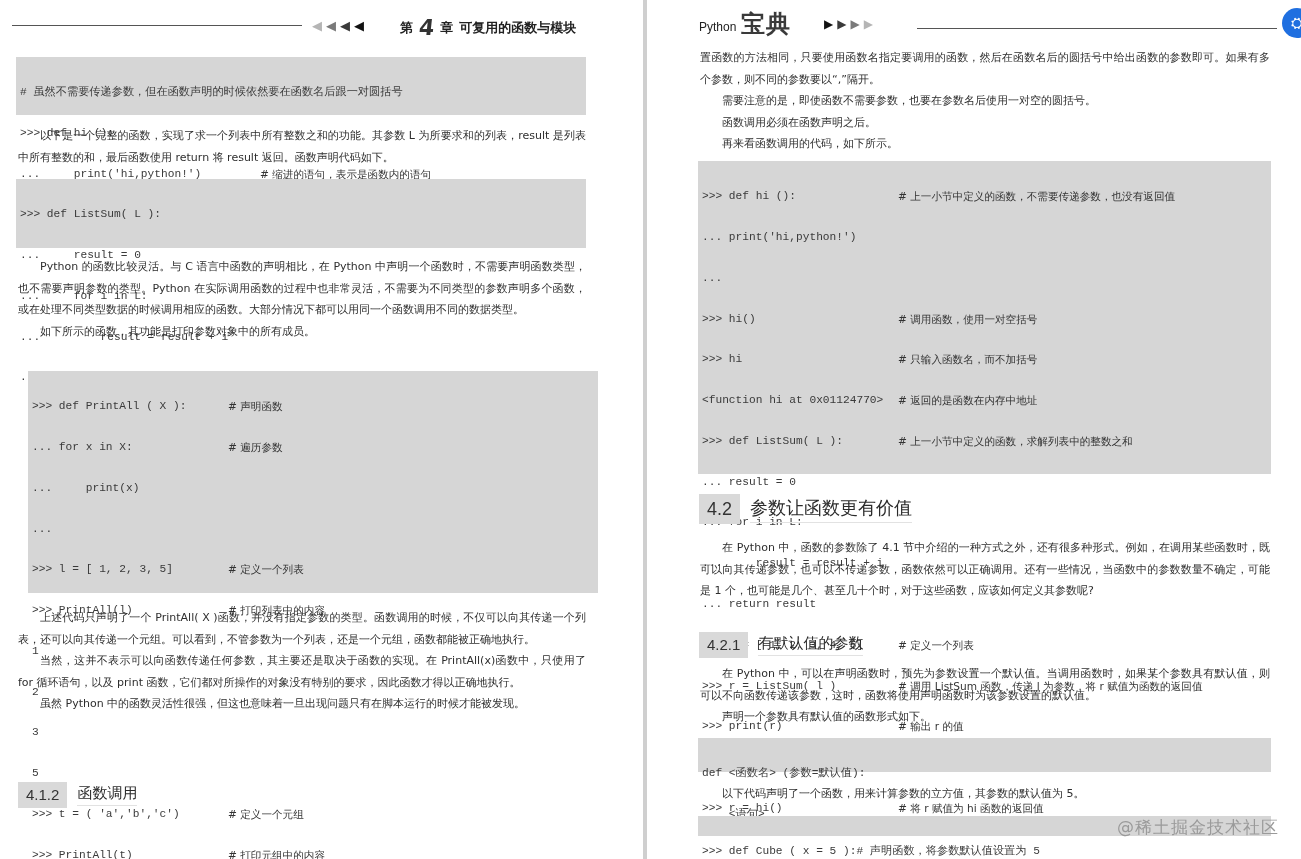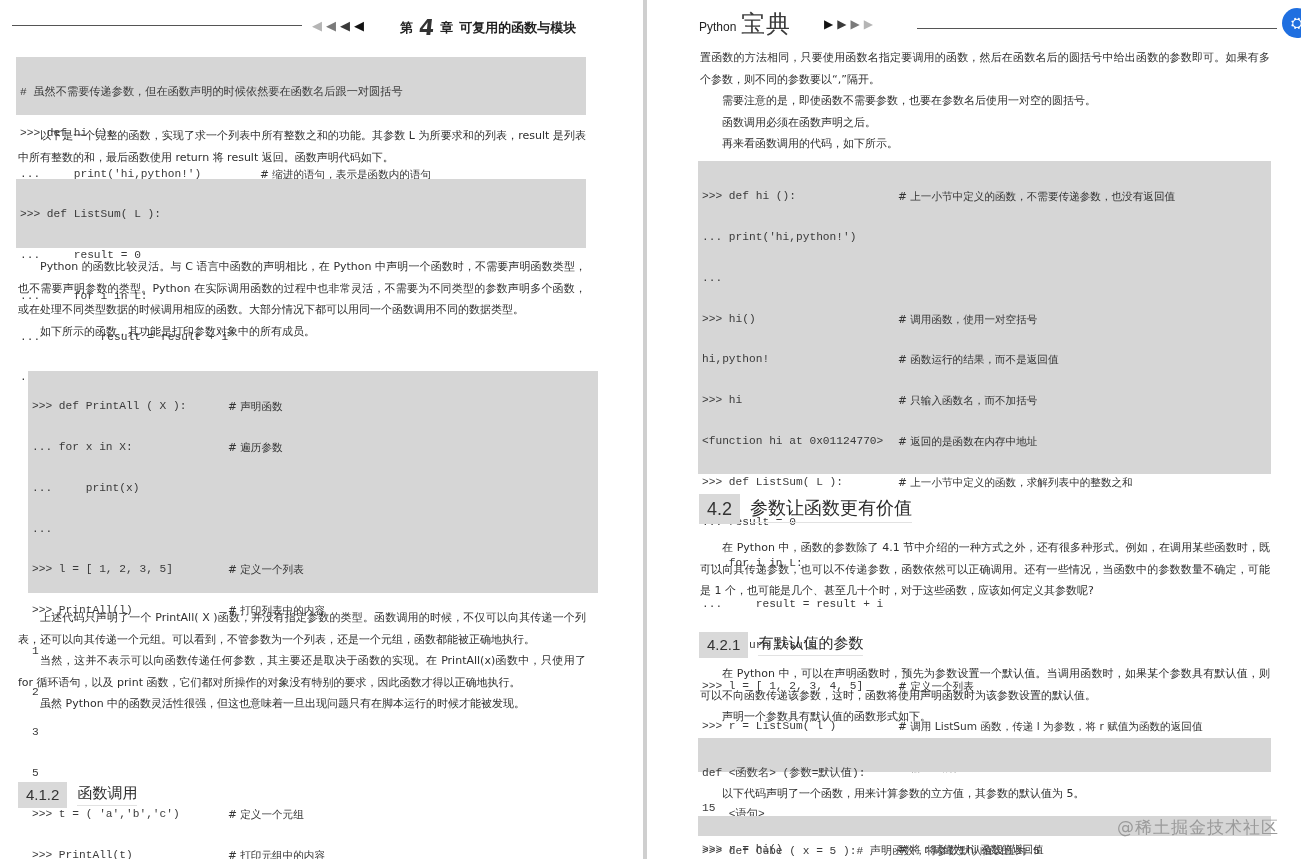--- a/index.html
+++ b/index.html
@@ -16,21 +16,21 @@
   .hdr-left .rule { position: absolute; left: 0; top: 11px; width: 290px; height: 1px; background: #555; }
   .hdr-left .arrows { position: absolute; left: 300px; top: 4px; font-size: 13px; letter-spacing: 4px; }
   .hdr-left .arrows span { display: inline-block; }
   .hdr-left .chap { position: absolute; left: 388px; top: 1px; font-size: 13px; font-weight: bold; color: #222; white-space: nowrap; }
   .hdr-left .chap .num { display: inline-block; font-size: 22px; font-weight: bold; color: #333; margin: 0 6px; vertical-align: -3px; transform: skewX(-6deg); }
   .hdr-left .chap .title { margin-left: 6px; }
 
   
   .hdr-right { position: absolute; left: 52px; top: 8px; width: 580px; height: 30px; }
   .hdr-right .brand-py { position: absolute; left: 0; top: 12px; font-size: 12px; font-family: "Liberation Sans", sans-serif; color: #222; text-align: right; }
-  .hdr-right .brand-cn { position: absolute; left: 42px; top: 0; font-size: 24px; font-weight: normal; color: #3a3a3a; font-family: "DejaVu Serif", serif; letter-spacing: 1px; }
+  .hdr-right .brand-cn { position: absolute; left: 42px; top: 0; font-size: 24px; font-weight: bold; color: #3a3a3a; font-family: "DejaVu Serif", serif; letter-spacing: 1px; }
   .hdr-right .arrows { position: absolute; left: 125px; top: 9px; font-size: 12px; letter-spacing: 4px; }
   .hdr-right .rule { position: absolute; left: 218px; top: 20px; width: 360px; height: 1px; background: #555; }
 
   .ai-badge { position: absolute; left: 635px; top: 8px; width: 30px; height: 30px; border-radius: 50%; background: #1f6fe0; color: #fff; font-size: 15px; text-align: center; line-height: 30px; }
 
   
   .code { position: absolute; background: #d6d6d6; font-family: "Liberation Mono", "DejaVu Sans Mono", monospace; font-size: 11.2px; line-height: 13.6px; color: #3a3a3a; padding: 2px 4px; white-space: pre; }
   .code .ln { position: relative; height: 13.6px; }
   .code .cm { position: absolute; top: 0; font-family: "DejaVu Sans", sans-serif; font-size: 10.6px; color: #333; }
 
@@ -135,21 +135,20 @@
     <p>需要注意的是，即使函数不需要参数，也要在参数名后使用一对空的圆括号。</p>
     <p>函数调用必须在函数声明之后。</p>
     <p>再来看函数调用的代码，如下所示。</p>
   </div>
 
   <div class="code" style="left:51px; top:161px; width:573px; height:313px;">
     <div class="ln"><span>&gt;&gt;&gt; def hi ():</span><span class="cm" style="left:196px"># 上一小节中定义的函数，不需要传递参数，也没有返回值</span></div>
     <div class="ln"><span>... print('hi,python!')</span></div>
     <div class="ln"><span>...</span></div>
     <div class="ln"><span>&gt;&gt;&gt; hi()</span><span class="cm" style="left:196px"># 调用函数，使用一对空括号</span></div>
-    <div class="ln"><span>hi,python!</span><span class="cm" style="left:196px"># 函数运行的结果，而不是返回值</span></div>
     <div class="ln"><span>&gt;&gt;&gt; hi</span><span class="cm" style="left:196px"># 只输入函数名，而不加括号</span></div>
     <div class="ln"><span>&lt;function hi at 0x01124770&gt;</span><span class="cm" style="left:196px"># 返回的是函数在内存中地址</span></div>
     <div class="ln"><span>&gt;&gt;&gt; def ListSum( L ):</span><span class="cm" style="left:196px"># 上一小节中定义的函数，求解列表中的整数之和</span></div>
     <div class="ln"><span>... result = 0</span></div>
     <div class="ln"><span>... for i in L:</span></div>
     <div class="ln"><span>...     result = result + i</span></div>
     <div class="ln"><span>... return result</span></div>
     <div class="ln"><span>&gt;&gt;&gt; l = [ 1, 2, 3, 4, 5]</span><span class="cm" style="left:196px"># 定义一个列表</span></div>
     <div class="ln"><span>&gt;&gt;&gt; r = ListSum( l )</span><span class="cm" style="left:196px"># 调用 ListSum 函数，传递 l 为参数，将 r 赋值为函数的返回值</span></div>
     <div class="ln"><span>&gt;&gt;&gt; print(r)</span><span class="cm" style="left:196px"># 输出 r 的值</span></div>

